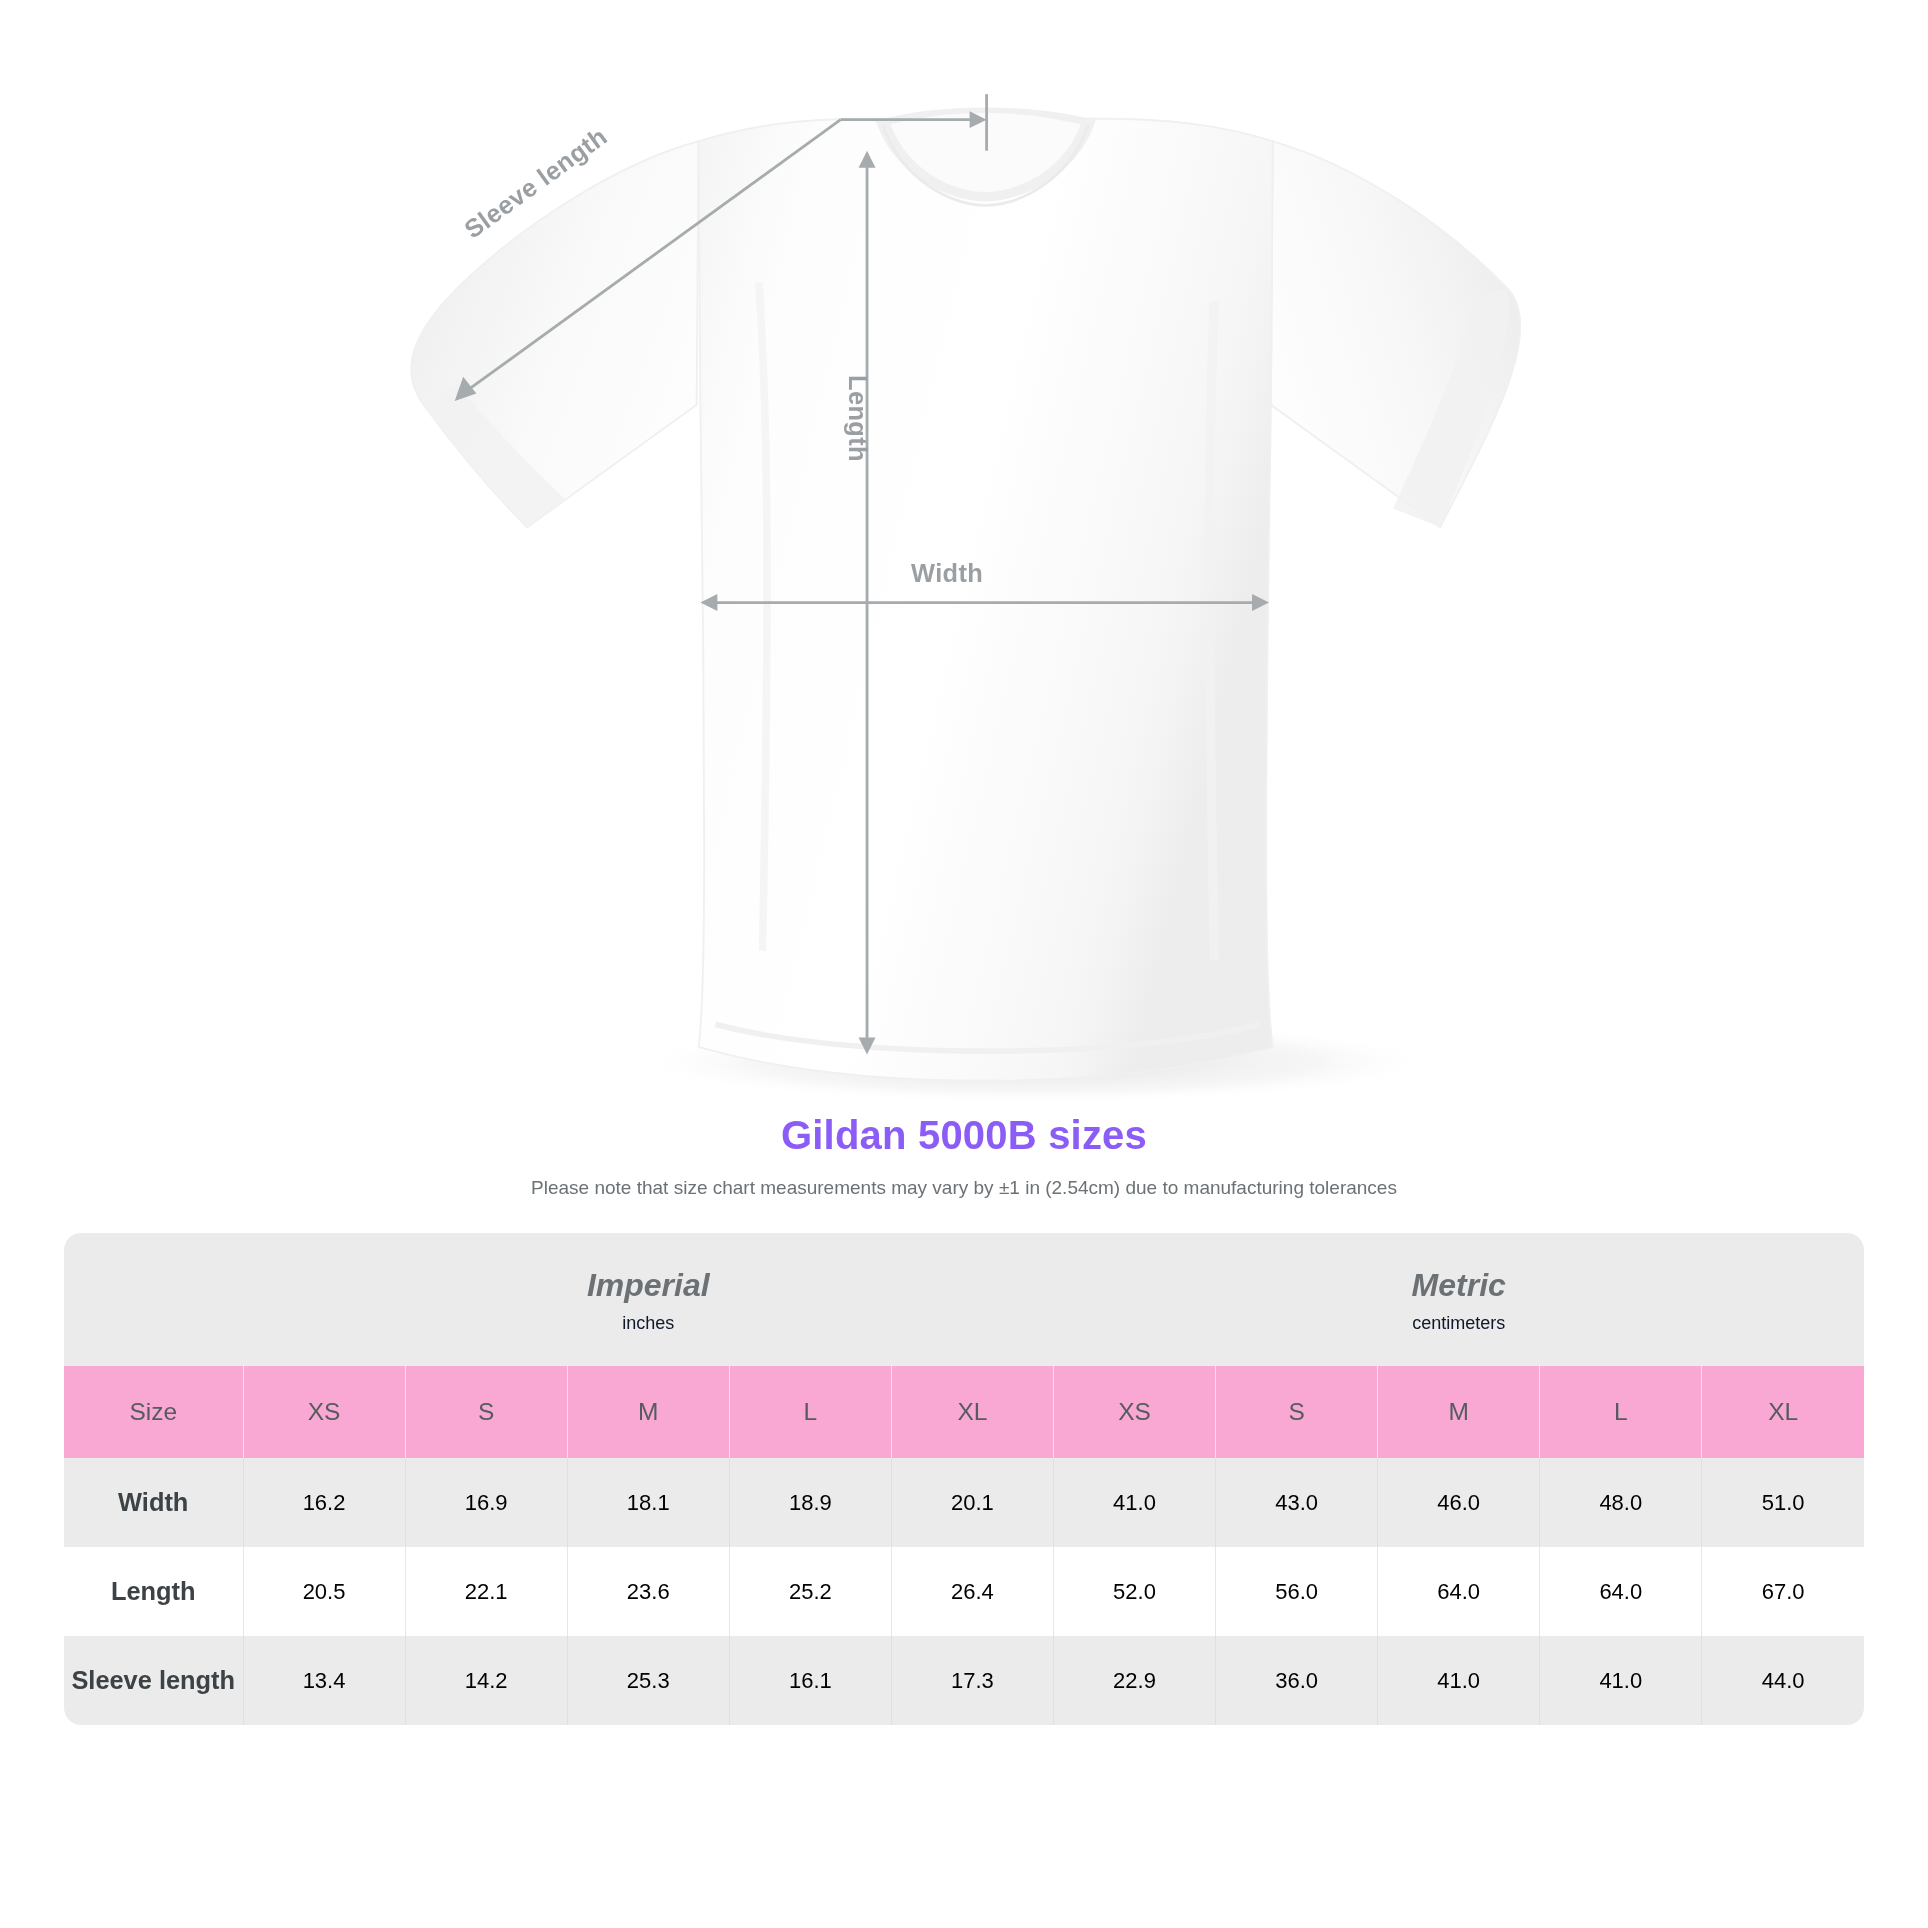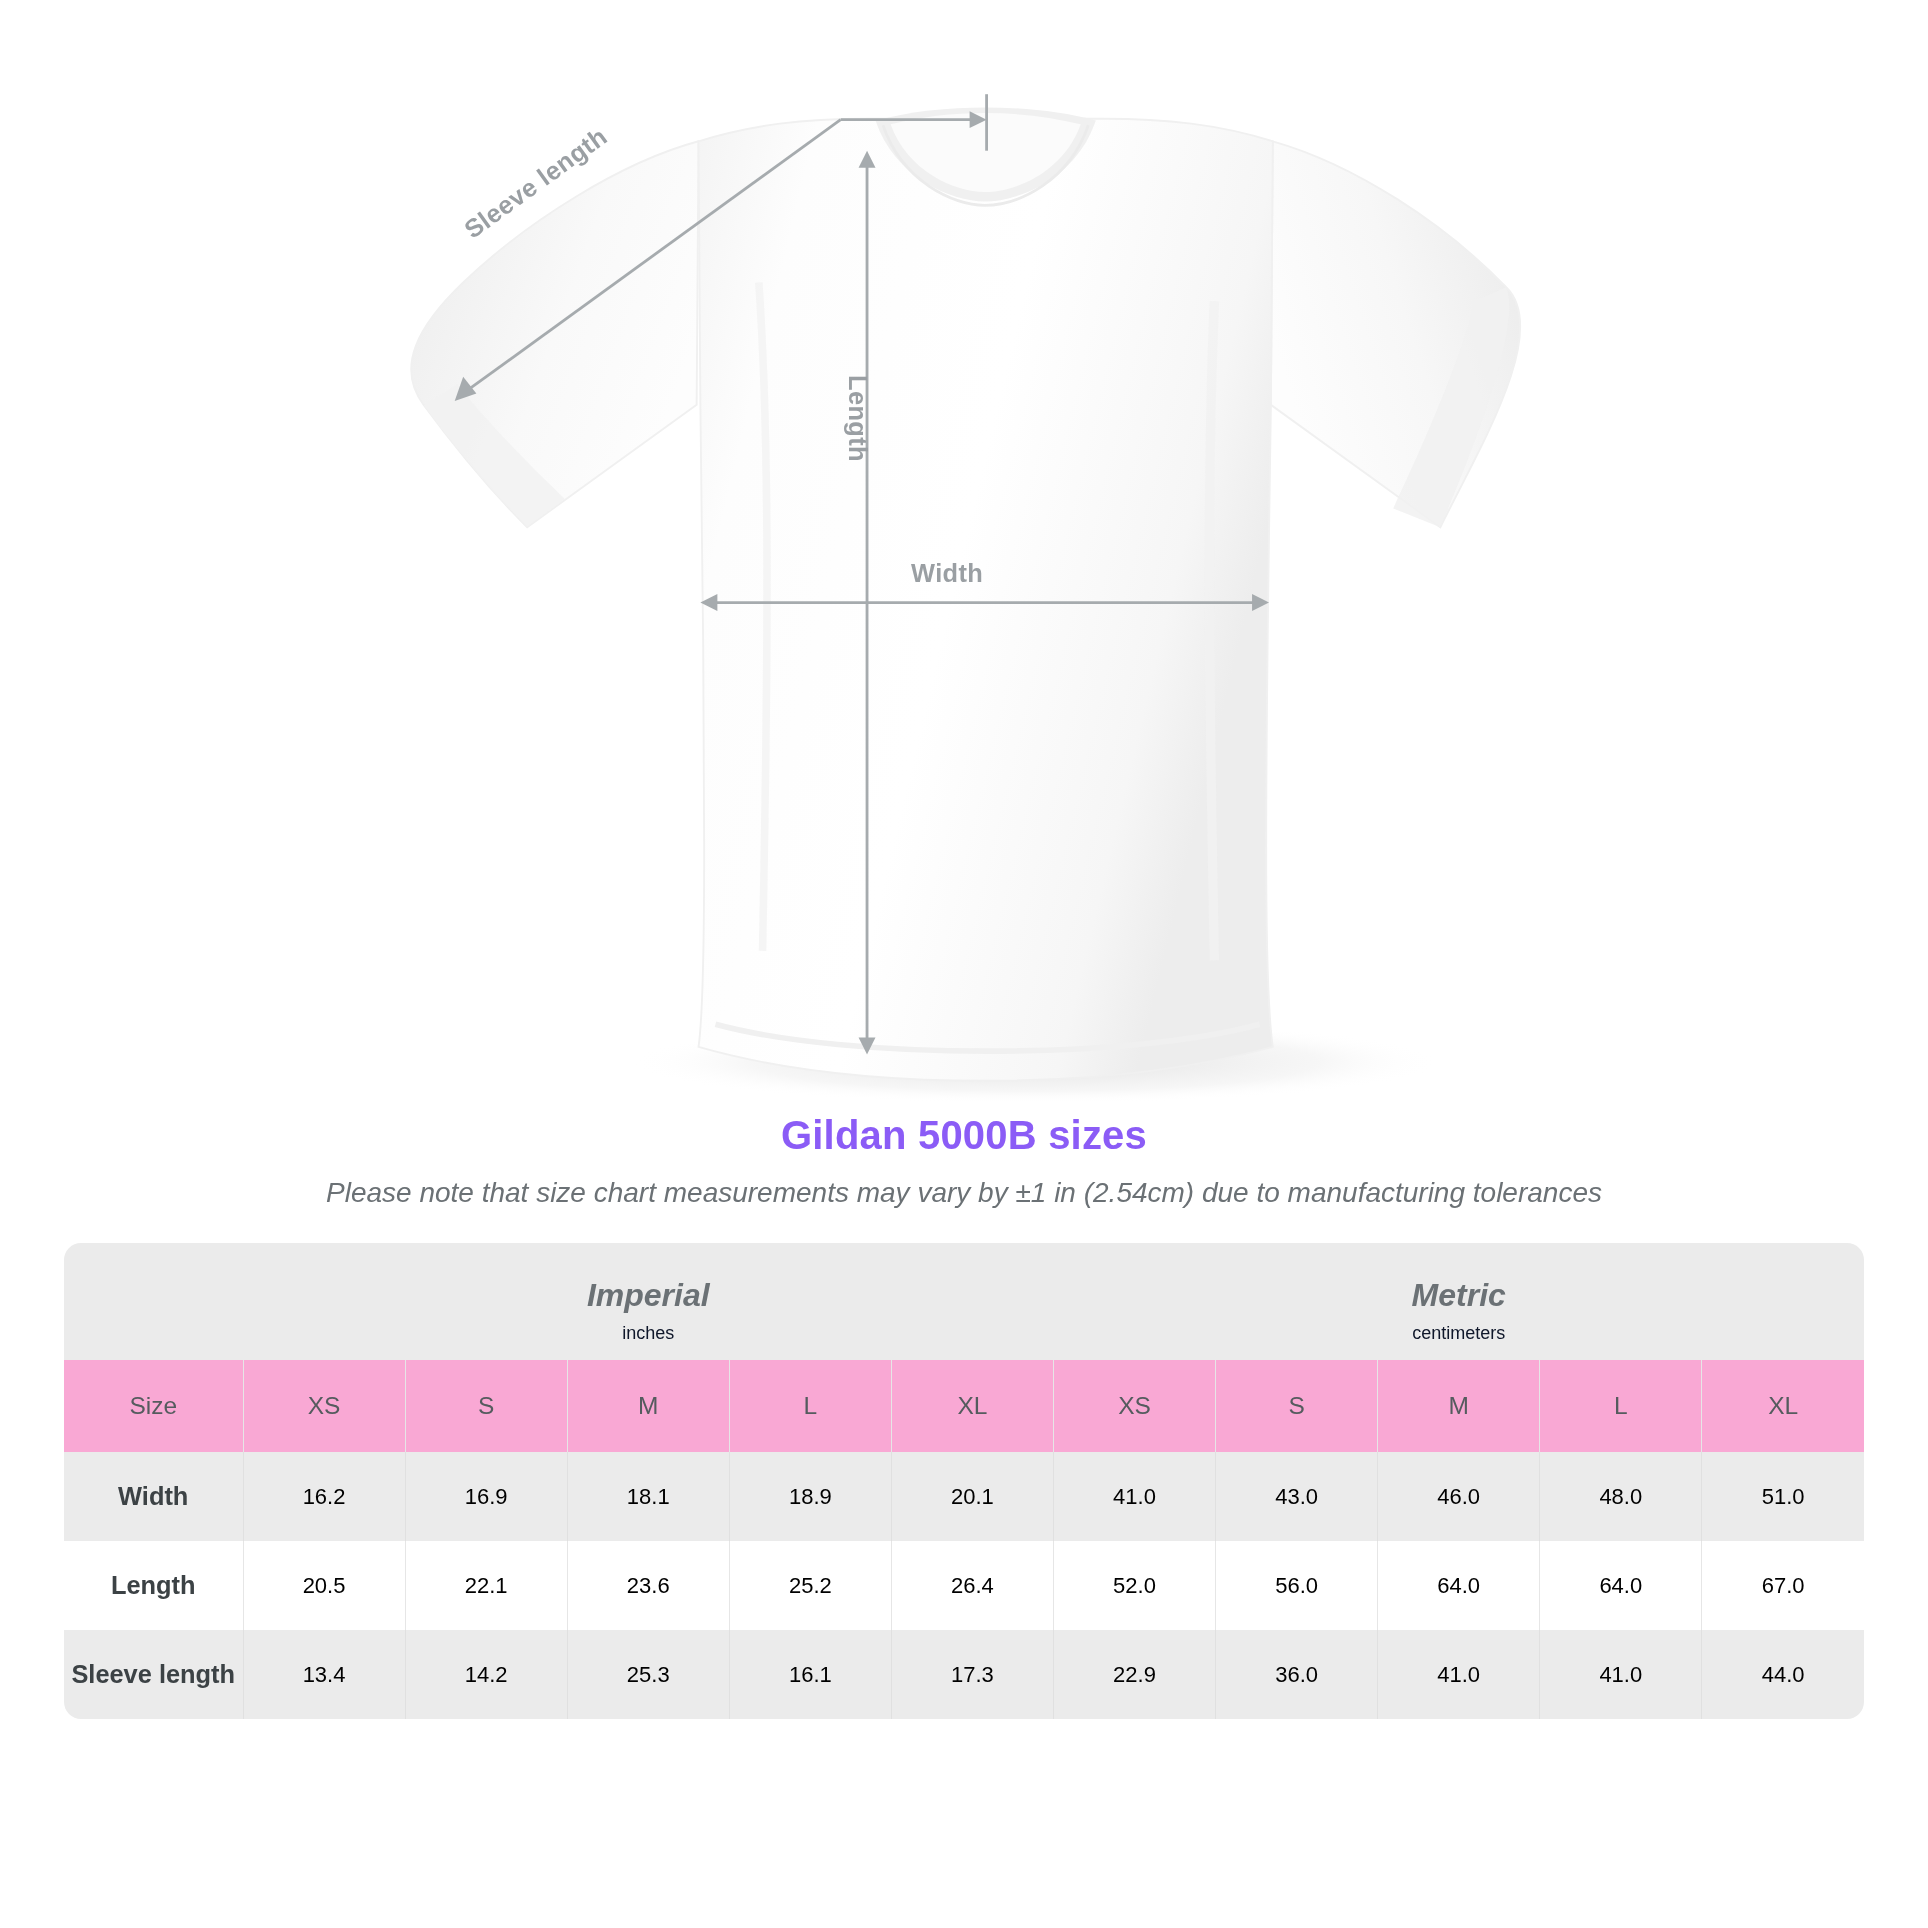--- a/index.html
+++ b/index.html
@@ -35,22 +35,21 @@
     margin-top: 1.9px;
   }
   .chart-title {
     font-size: 40px;
     font-weight: bold;
     color: #8b5cf6;
     letter-spacing: 0.2px;
   }
   .chart-note {
     margin-top: 19px;
-    font-size: 28px;
-    font-style: italic;
+    font-size: 19px;
     color: #6b7175;
   }
 
   
   .table-wrap {
     margin: 34px 64px 0 64px;
     border-radius: 17px;
     overflow: hidden;
     background: #ffffff;
   }
@@ -60,21 +59,21 @@
     table-layout: fixed;
   }
   table.size-table td, table.size-table th {
     text-align: center;
     vertical-align: middle;
     font-weight: normal;
   }
   
   .unit-row td {
     background: #ebebeb;
-    padding: 34px 0 16px 0;
+    padding: 34px 0 32px 0;
   }
   .unit-name {
     font-size: 32px;
     font-style: italic;
     font-weight: bold;
     color: #6b7175;
   }
   .unit-sub {
     margin-top: 9.4px;
     font-size: 18px;

